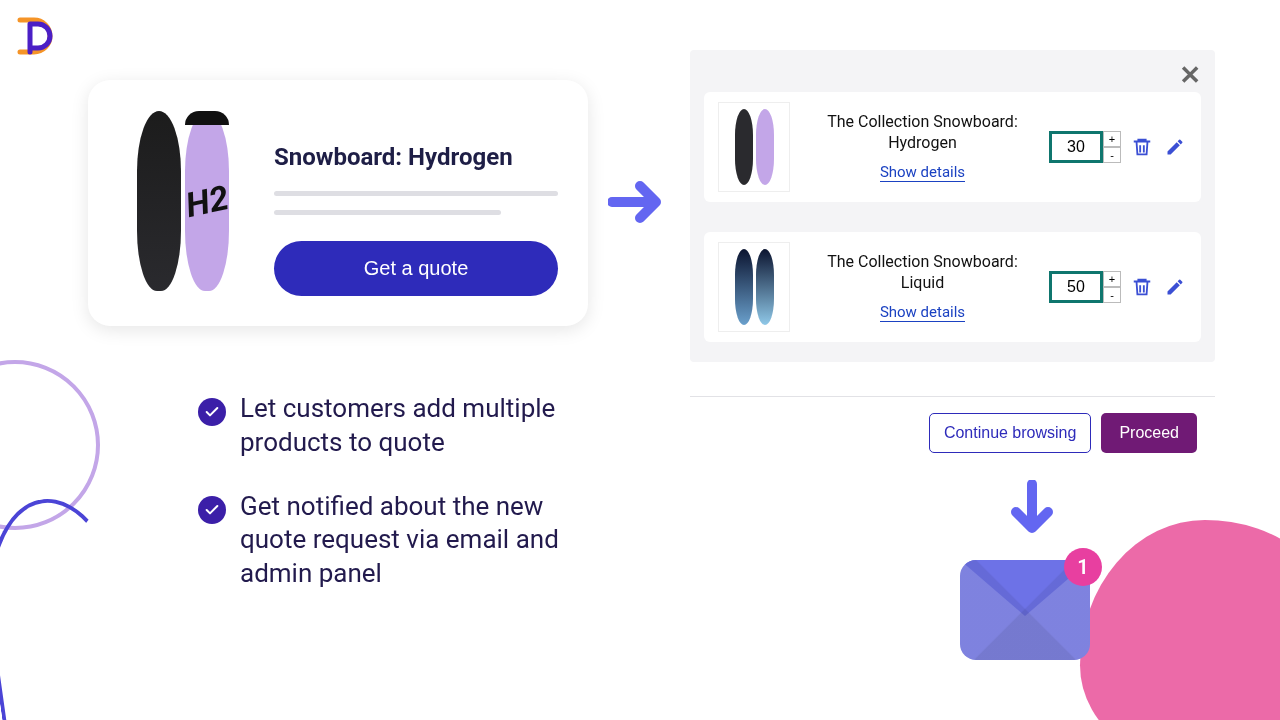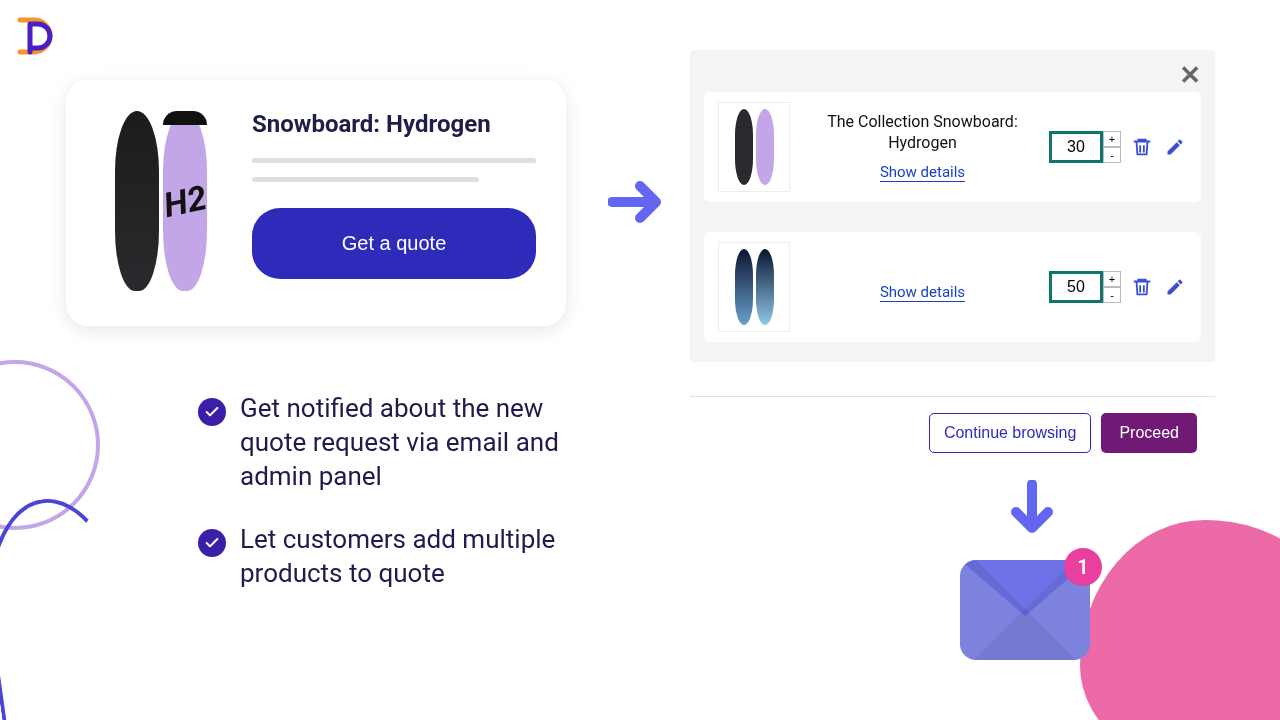--- a/index.html
+++ b/index.html
@@ -14,47 +14,47 @@
   .logo {
     position: absolute;
     top: 12px; left: 12px;
     width: 48px; height: 48px;
     display:flex; align-items:center; justify-content:center;
   }
 
   
   .product-card {
     position: absolute;
-    top: 80px; left: 66px;
+    top: 80px; left: 88px;
     width: 500px;
     background: #fff;
     border-radius: 22px;
     box-shadow: 0 4px 18px rgba(0,0,0,0.10);
     padding: 26px 30px 30px 30px;
     display: flex;
     gap: 26px;
-    align-items:flex-start;
+    align-items:flex-end;
   }
   .product-card .img {
     width: 130px; height: 190px;
     display:flex; justify-content:center; align-items:center; gap:4px;
   }
   .board { width: 44px; height: 180px; border-radius: 22px 22px 20px 20px / 60px 60px 60px 60px; }
   .board.dark { background: linear-gradient(#1c1c1c,#2a2a2e); }
   .board.purple { background: #c3a6e8; position:relative; }
   .board.purple::after { content:"H2"; font-style:italic; color:#111; font-weight:700; font-size:34px; position:absolute; left:50%; top:50%; transform:translate(-50%,-50%) rotate(-12deg); }
   .board.purple::before { content:""; position:absolute; left:0; right:0; top:0; height:14px; border-radius:20px 20px 0 0; background:#111; }
   .product-card .info { flex:1; padding-top:4px; }
   .product-card .title { font-size: 24px; font-weight:700; color:#1e1e46; margin-bottom:20px; }
   .skeleton { height:5px; background:#dedee3; border-radius:3px; margin-bottom:14px; }
   .skeleton.w1 { width:100%; }
   .skeleton.w2 { width:80%; }
   .get-quote {
     width:100%; background:#2e2bba; color:#fff; border:none;
-    padding:24px 20px; font-size:20px; border-radius:28px;
+    padding:16px 20px; font-size:20px; border-radius:28px;
     cursor:pointer; margin-top:12px;
   }
 
   
   .arrow-right {
     position:absolute; top:180px; left:608px;
     color:#6366f1;
   }
 
   
@@ -192,20 +192,21 @@
       </button>
     </div>
   </div>
 
   <div class="qitem">
     <div class="thumb">
       <div class="mini liq1"></div>
         <div class="mini liq2"></div>
     </div>
     <div class="center">
+      <div class="name">The Collection Snowboard: Liquid</div>
       <span class="details">Show details</span>
     </div>
     <div class="controls">
       <div class="qty-wrap">
         <input class="qty" value="50" style="">
         <div class="spin">
           <button>+</button>
           <button>-</button>
         </div>
       </div>
@@ -239,23 +240,23 @@
   <div class="badge">1</div>
 </div>
 
 <div class="features">
   <div class="feature">
     <div class="check">
       <svg width="16" height="16" viewBox="0 0 24 24" fill="none" stroke-width="3" stroke-linecap="round" stroke-linejoin="round">
           <polyline points="20 6 9 17 4 12"></polyline>
         </svg>
     </div>
-    <p>Get notified about the new quote request via email and admin panel</p>
+    <p>Let customers add multiple products to quote</p>
   </div>
   <div class="feature">
     <div class="check">
       <svg width="16" height="16" viewBox="0 0 24 24" fill="none" stroke-width="3" stroke-linecap="round" stroke-linejoin="round">
           <polyline points="20 6 9 17 4 12"></polyline>
         </svg>
     </div>
-    <p>Let customers add multiple products to quote</p>
+    <p>Get notified about the new quote request via email and admin panel</p>
   </div>
 </div>
 
 </body></html>

